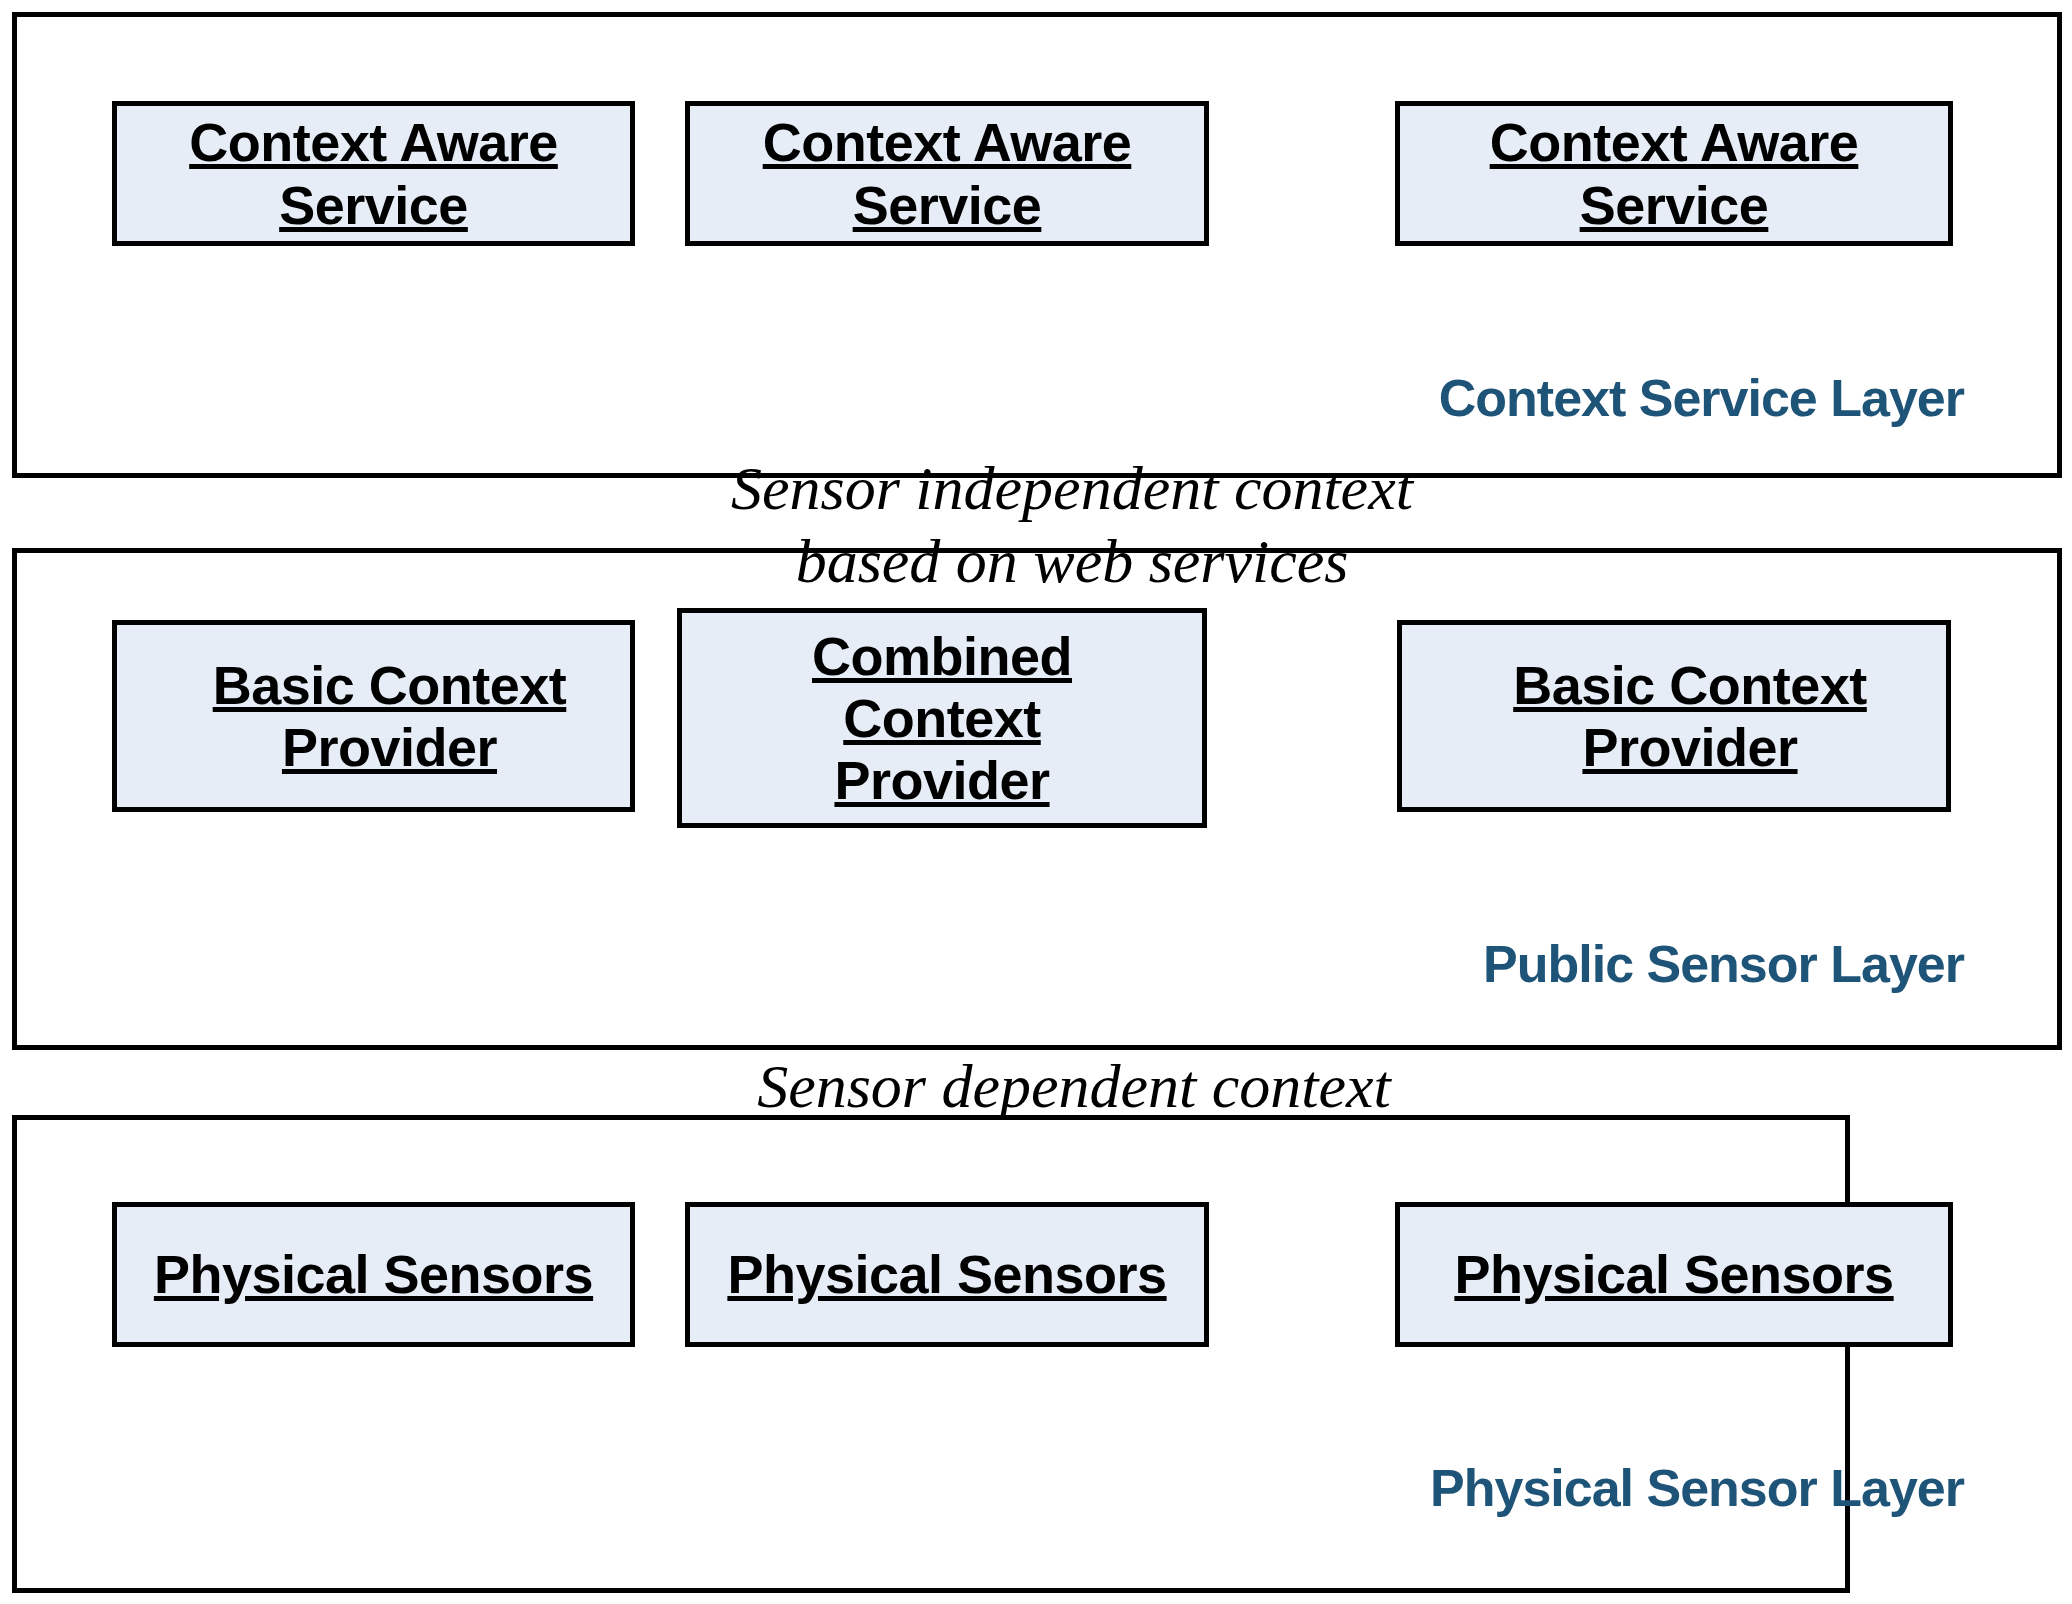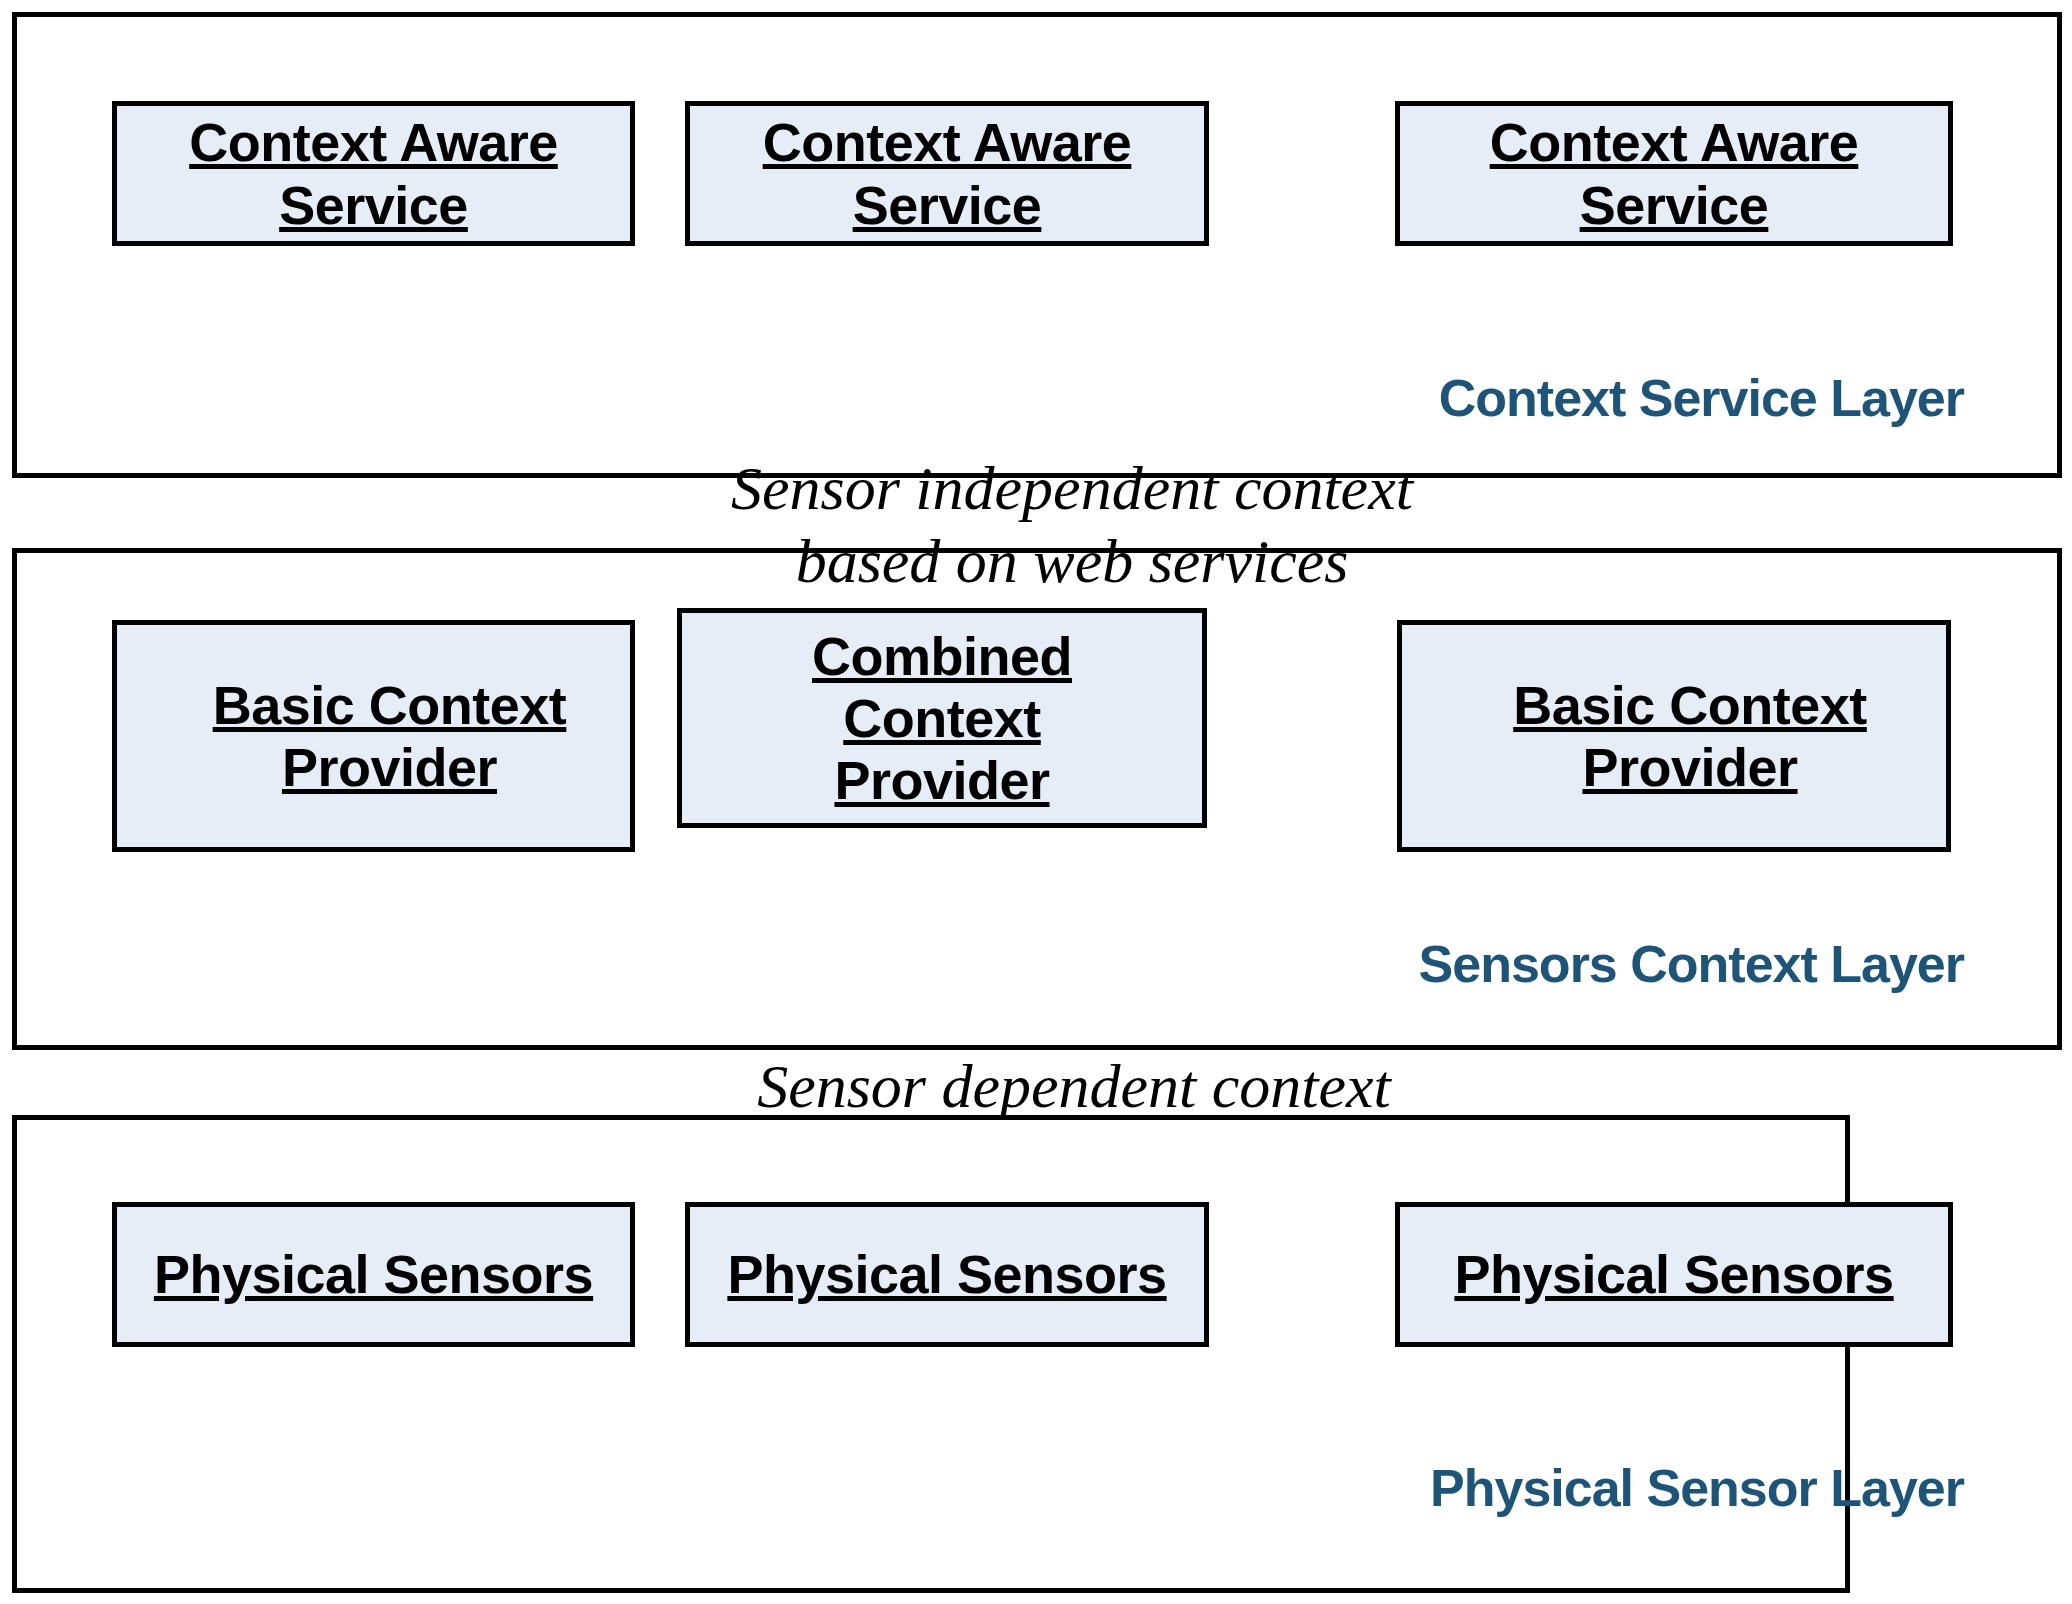--- a/index.html
+++ b/index.html
@@ -52,21 +52,21 @@
 
   
   .col-1 { left: 95px;  width: 523px; }
   .col-2 { left: 668px; width: 524px; }
   .col-3 { left: 1378px;width: 558px; }
 
   
   .row-cas { top: 84px; height: 145px; }
 
   
-  .row-cp-side   { top: 67px; height: 232px; padding-left: 32px; }
+  .row-cp-side   { top: 67px; height: 192px; padding-left: 32px; }
   .row-cp-center { top: 55px; height: 220px; }
   .col-2-mid { left: 660px; width: 530px; }
   .col-3-mid { left: 1380px; width: 554px; }
 
   
   .row-ps { top: 82px; height: 145px; }
 
   
   .layer-title {
     position: absolute;
@@ -139,21 +139,21 @@
 Context
 Provider</span>
     </div>
 
     <div class="node-box col-3-mid row-cp-side">
       <span class="node-label">Basic Context
 Provider</span>
     </div>
   </div>
 
-  <div class="layer-title" id="title-public-context">Sensors Context Layer</div>
+  <div class="layer-title" id="title-public-context">Public Sensor Layer</div>
 
   <div class="connector-caption" id="caption-sensor-dependent">Sensor dependent context</div>
 
   <div class="layer-frame" id="layer-physical-sensor">
 
     <div class="node-box col-1 row-ps">
       <span class="node-label">Physical Sensors</span>
     </div>
 
     <div class="node-box col-2 row-ps">

